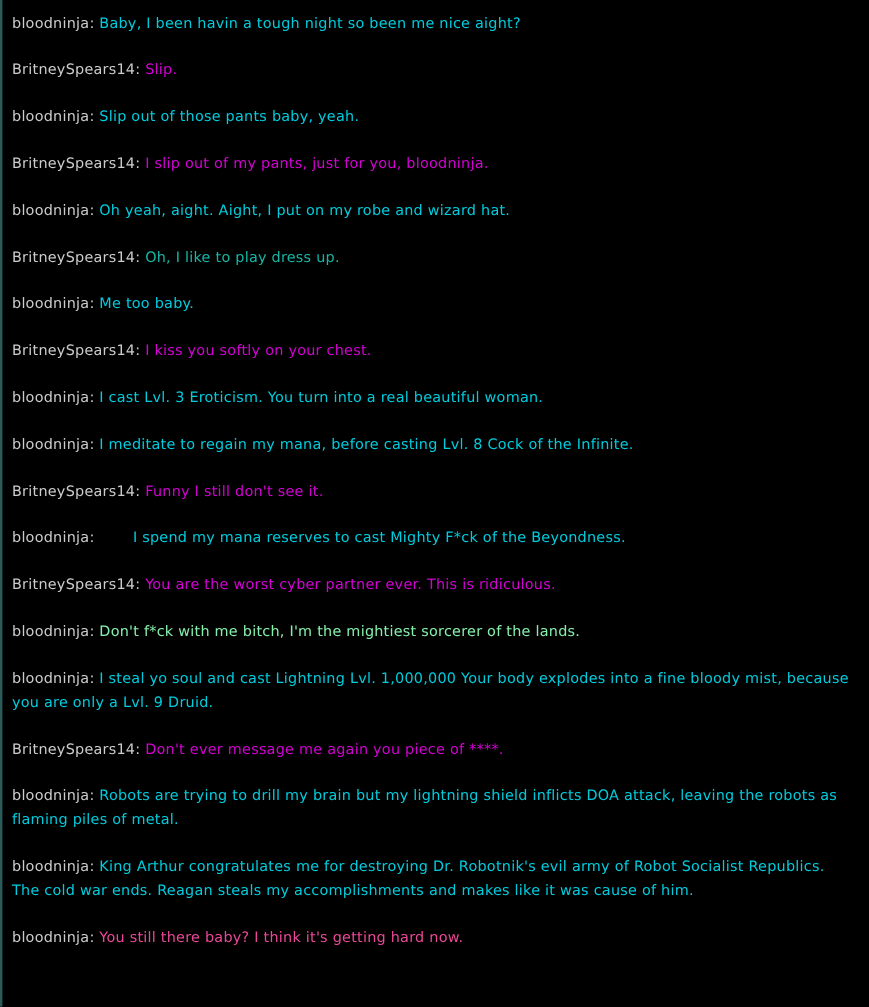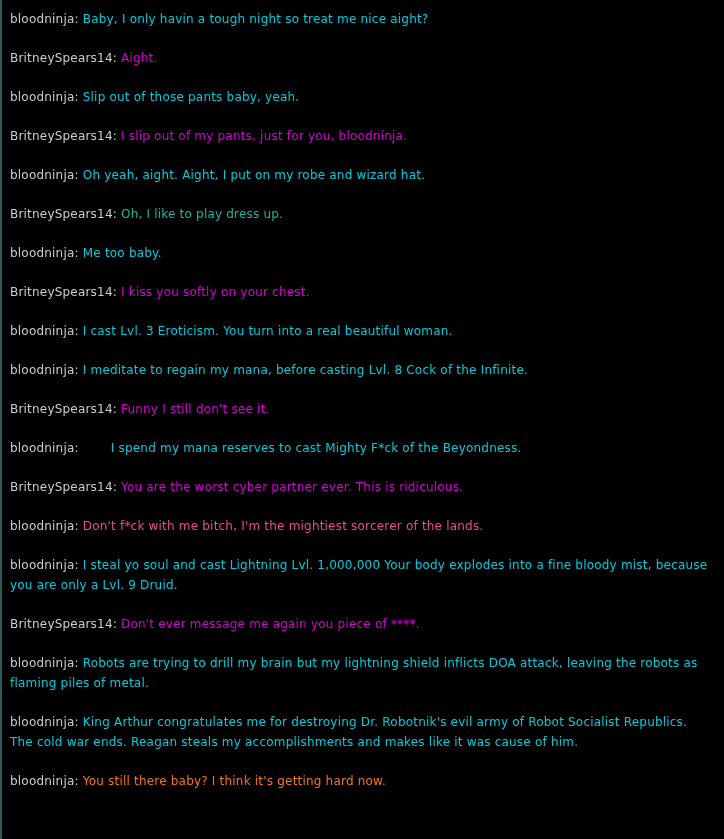--- a/index.html
+++ b/index.html
@@ -35,23 +35,23 @@
     color:var(--nick);
   }
   .text{
     
   }
 </style>
 </head>
 <body>
 
 <div class="chat-window">
-  <div class="msg"><span class="nick">bloodninja:</span> <span class="text" style="color: rgb(0, 204, 221);">Baby, I only havin a tough night so treat me nice aight?</span></div>
+  <div class="msg"><span class="nick">bloodninja:</span> <span class="text" style="color: rgb(0, 204, 221);">Baby, I been havin a tough night so been me nice aight?</span></div>
 
-  <div class="msg"><span class="nick">BritneySpears14:</span> <span class="text" style="color: rgb(212, 0, 212);">Aight.</span></div>
+  <div class="msg"><span class="nick">BritneySpears14:</span> <span class="text" style="color: rgb(212, 0, 212);">Slip.</span></div>
 
   <div class="msg"><span class="nick">bloodninja:</span> <span class="text" style="color: rgb(0, 204, 221);">Slip out of those pants baby, yeah.</span></div>
 
   <div class="msg"><span class="nick">BritneySpears14:</span> <span class="text" style="color: rgb(212, 0, 212);">I slip out of my pants, just for you, bloodninja.</span></div>
 
   <div class="msg"><span class="nick">bloodninja:</span> <span class="text" style="color: rgb(0, 204, 221);">Oh yeah, aight. Aight, I put on my robe and wizard hat.</span></div>
 
   <div class="msg"><span class="nick">BritneySpears14:</span> <span class="text" style="color: #14b8a6;">Oh, I like to play dress up.</span></div>
 
   <div class="msg"><span class="nick">bloodninja:</span> <span class="text" style="color: rgb(0, 204, 221);">Me too baby.</span></div>
@@ -62,24 +62,24 @@
 
 
   <div class="msg"><span class="nick">bloodninja:</span> <span class="text" style="color: rgb(0, 204, 221); text-align: right;">I meditate to regain my mana, before casting Lvl. 8 Cock of the Infinite.</span></div>
 
   <div class="msg"><span class="nick">BritneySpears14:</span> <span class="text" style="color: rgb(212, 0, 212);">Funny I still don't see it.</span></div>
 
   <div class="msg"><span class="nick">bloodninja:</span> <span class="text" style="color: rgb(0, 204, 221); margin-left: 28px;">I spend my mana reserves to cast Mighty F*ck of the Beyondness.</span></div>
 
   <div class="msg"><span class="nick">BritneySpears14:</span> <span class="text" style="color: rgb(212, 0, 212);">You are the worst cyber partner ever. This is ridiculous.</span></div>
 
-  <div class="msg"><span class="nick">bloodninja:</span> <span class="text" style="color: #ec4899;">Don't f*ck with me bitch, I'm the mightiest sorcerer of the lands.</span></div>
+  <div class="msg"><span class="nick">bloodninja:</span> <span class="text" style="color: #86efac;">Don't f*ck with me bitch, I'm the mightiest sorcerer of the lands.</span></div>
 
   <div class="msg"><span class="nick">bloodninja:</span> <span class="text" style="color: rgb(0, 204, 221);">I steal yo soul and cast Lightning Lvl. 1,000,000 Your body explodes into a fine bloody mist, because you are only a Lvl. 9 Druid.</span></div>
 
   <div class="msg"><span class="nick">BritneySpears14:</span> <span class="text" style="color: rgb(212, 0, 212);">Don't ever message me again you piece of ****.</span></div>
 
   <div class="msg"><span class="nick">bloodninja:</span> <span class="text" style="color: rgb(0, 204, 221);">Robots are trying to drill my brain but my lightning shield inflicts DOA attack, leaving the robots as flaming piles of metal.</span></div>
 
   <div class="msg"><span class="nick">bloodninja:</span> <span class="text" style="color: rgb(0, 204, 221);">King Arthur congratulates me for destroying Dr. Robotnik's evil army of Robot Socialist Republics. The cold war ends. Reagan steals my accomplishments and makes like it was cause of him.</span></div>
 
-  <div class="msg"><span class="nick">bloodninja:</span> <span class="text" style="color: #f97316;">You still there baby? I think it's getting hard now.</span></div>
+  <div class="msg"><span class="nick">bloodninja:</span> <span class="text" style="color: #ec4899;">You still there baby? I think it's getting hard now.</span></div>
 </div>
 
 </body></html>

